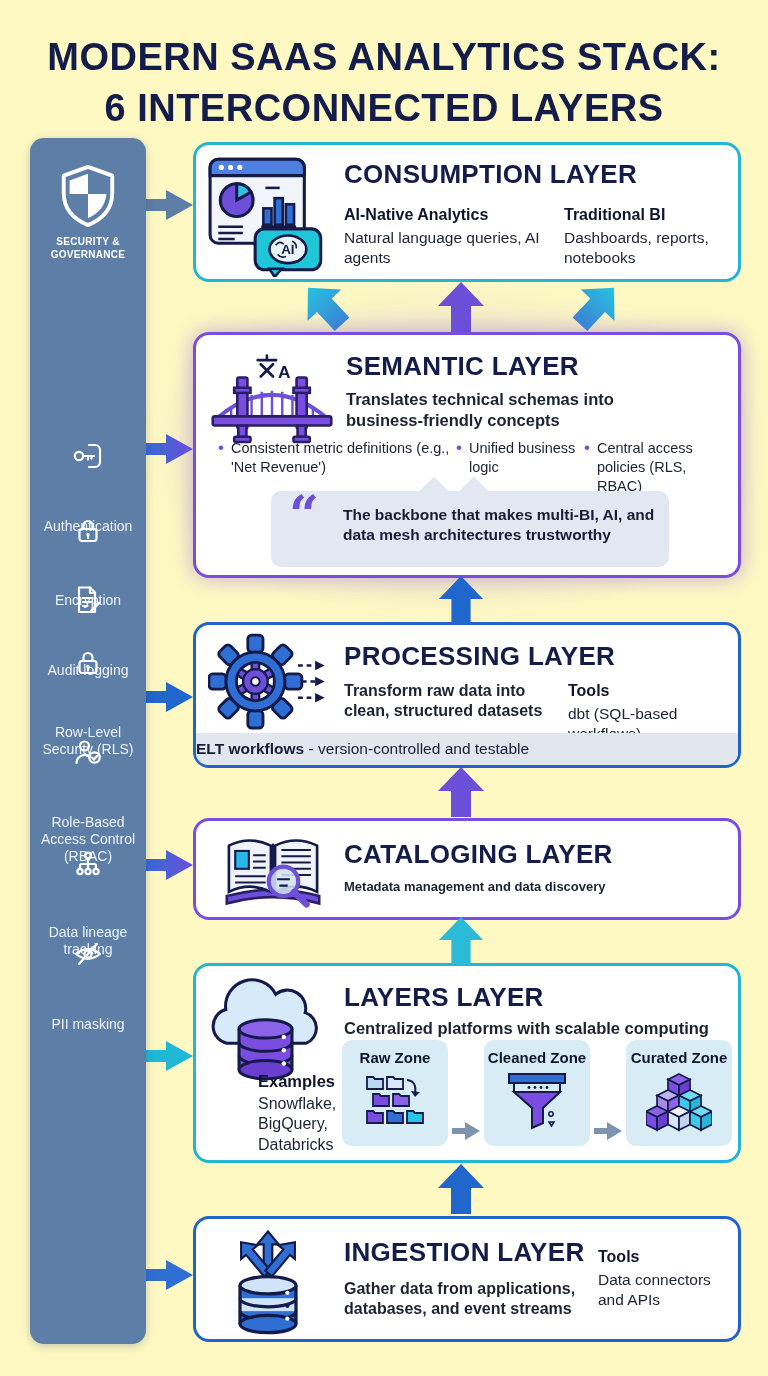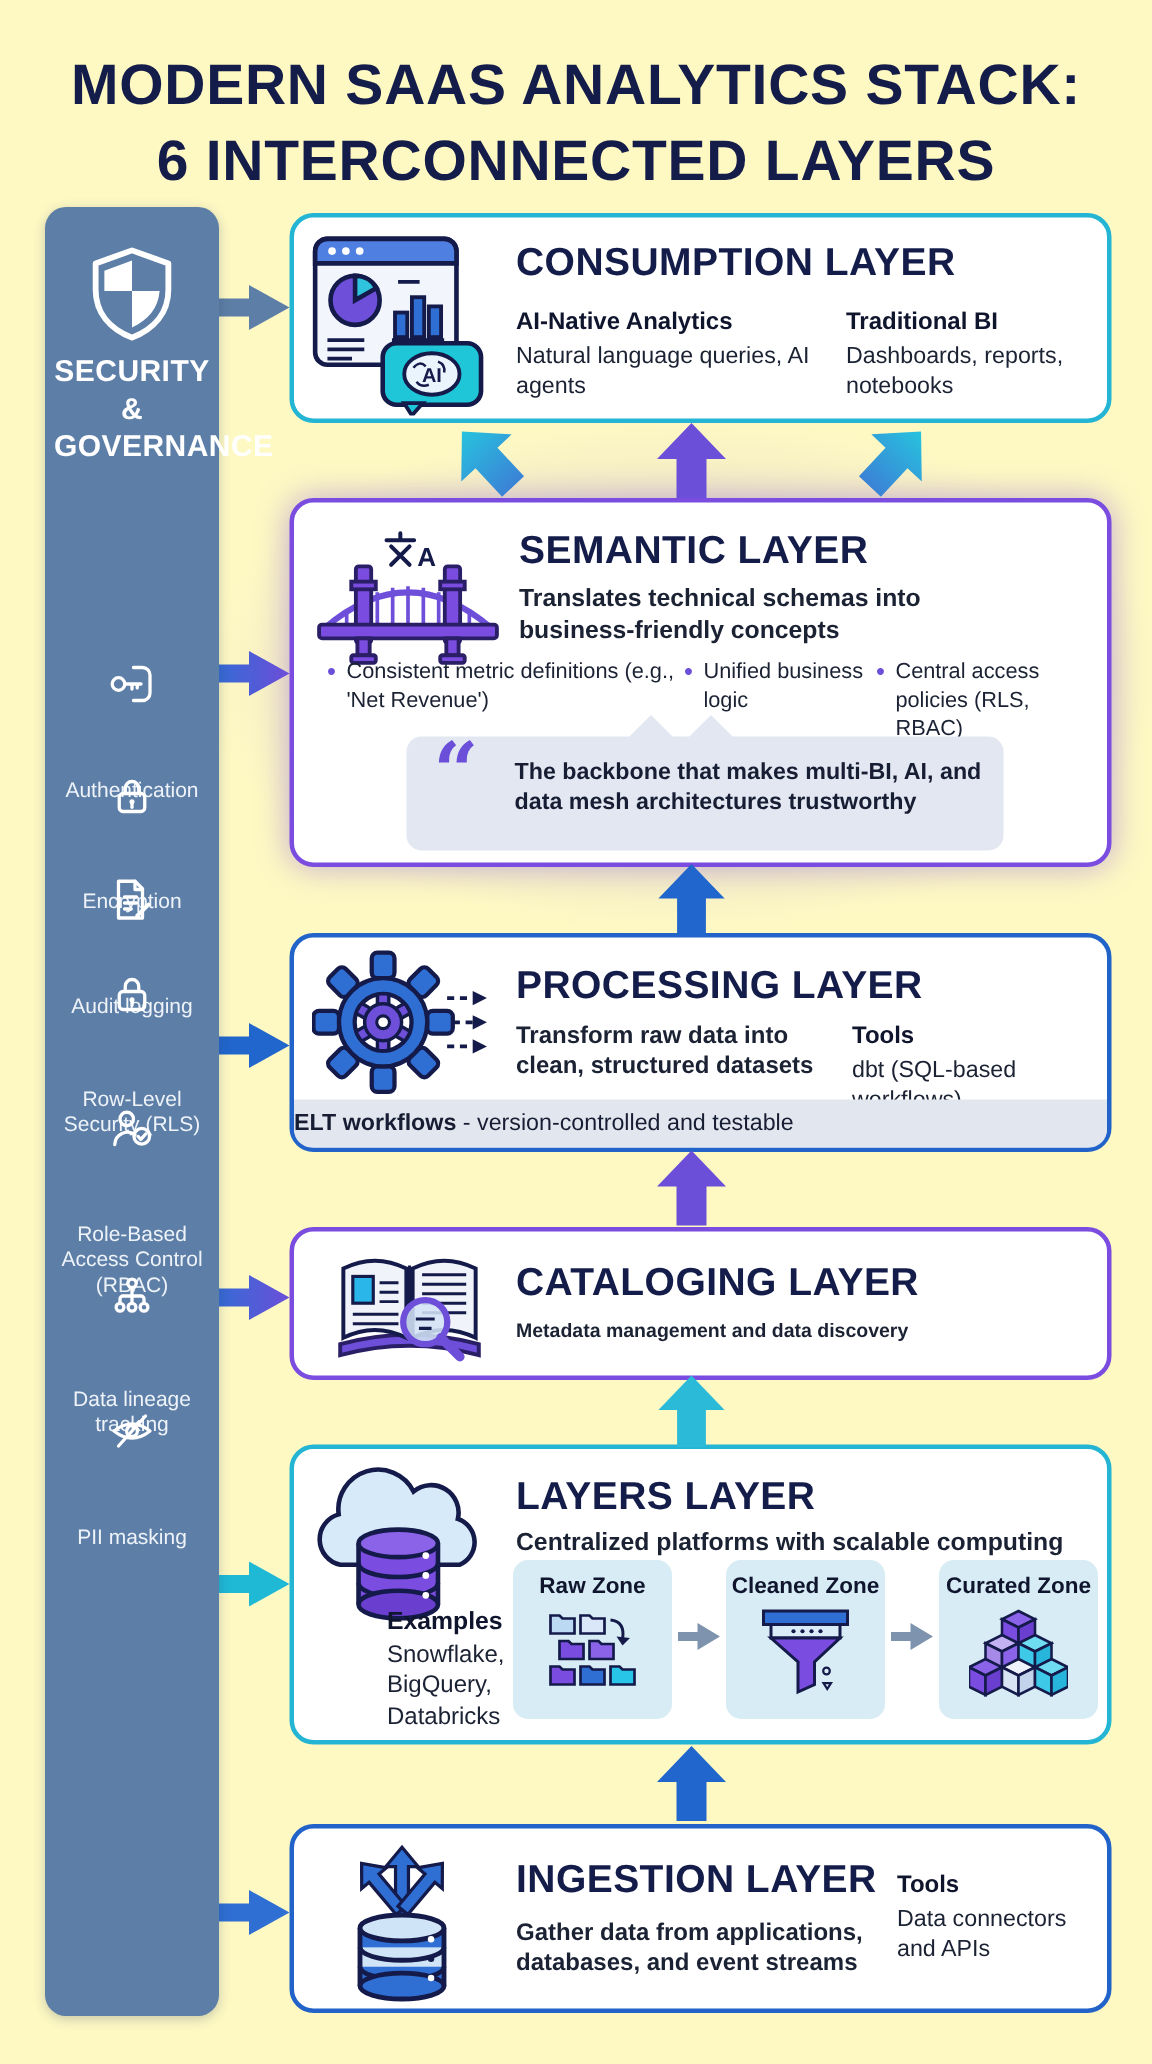--- a/index.html
+++ b/index.html
@@ -21,21 +21,21 @@
     color:#141c4a;
   }
   
   .sidebar {
     position:absolute; left:30px; top:138px; width:116px; height:1206px;
     background:#5d7ea6; border-radius:14px; z-index:2;
     box-shadow:0 2px 8px rgba(30,50,90,.25);
   }
   .sb-head { position:absolute; top:26px; left:0; width:100%; text-align:center; }
   .sb-heading {
-    margin-top:8px; padding:0 6px; color:#fff; font-size:20px; font-weight:700;
+    margin-top:8px; padding:0 6px; color:#fff; font-size:10px; font-weight:700;
     line-height:1.25; letter-spacing:.3px;
   }
   .sb-item { position:absolute; left:0; width:100%; text-align:center; }
   .sb-item svg { display:block; margin:0 auto 4px auto; }
   .sb-label { padding:0 5px; color:#eef3f9; font-size:14px; font-weight:500; line-height:1.22;margin-top:46px; }
   
   .sb-arrow { position:absolute; left:139px; z-index:1; }
   
   .layer {
     position:absolute; left:193px; width:548px; background:#fff;
@@ -65,21 +65,21 @@
   }
   .qtext { position:absolute; left:72px; top:14px; width:312px; font-size:15.5px; font-weight:700; color:#171d33; line-height:1.32; }
   
   .elt-strip {
     position:absolute; left:0; right:0; bottom:0; height:32px; background:#e2e7ef;
     border-radius:0 0 12px 12px; line-height:32px;
     font-size:15.5px; color:#171d33; font-weight:500;
   }
   .elt-strip b { font-weight:700; }
   
-  .zones { position:absolute; left:146px; top:74px; width:392px; display:flex; align-items:center; }
+  .zones { position:absolute; left:146px; top:74px; width:392px; display:flex; align-items:flex-end; }
   .zone  { width:106px; height:106px; background:#d8ecf5; border-radius:10px; text-align:center; flex:none; }
   .zone-label { font-size:15px; font-weight:700; color:#10152e; margin-top:9px; }
   .zone svg { display:block; margin:6px auto 0 auto; }
   .zone-arrow { flex:none; margin:0 4px; }
   .examples { position:absolute; left:18px; top:106px; width:124px;margin-left:44px; }
   .examples .col-body { white-space:pre-line; }
   
   .flow-arrow { position:absolute; z-index:3; line-height:0; }
 </style>
 </head>

